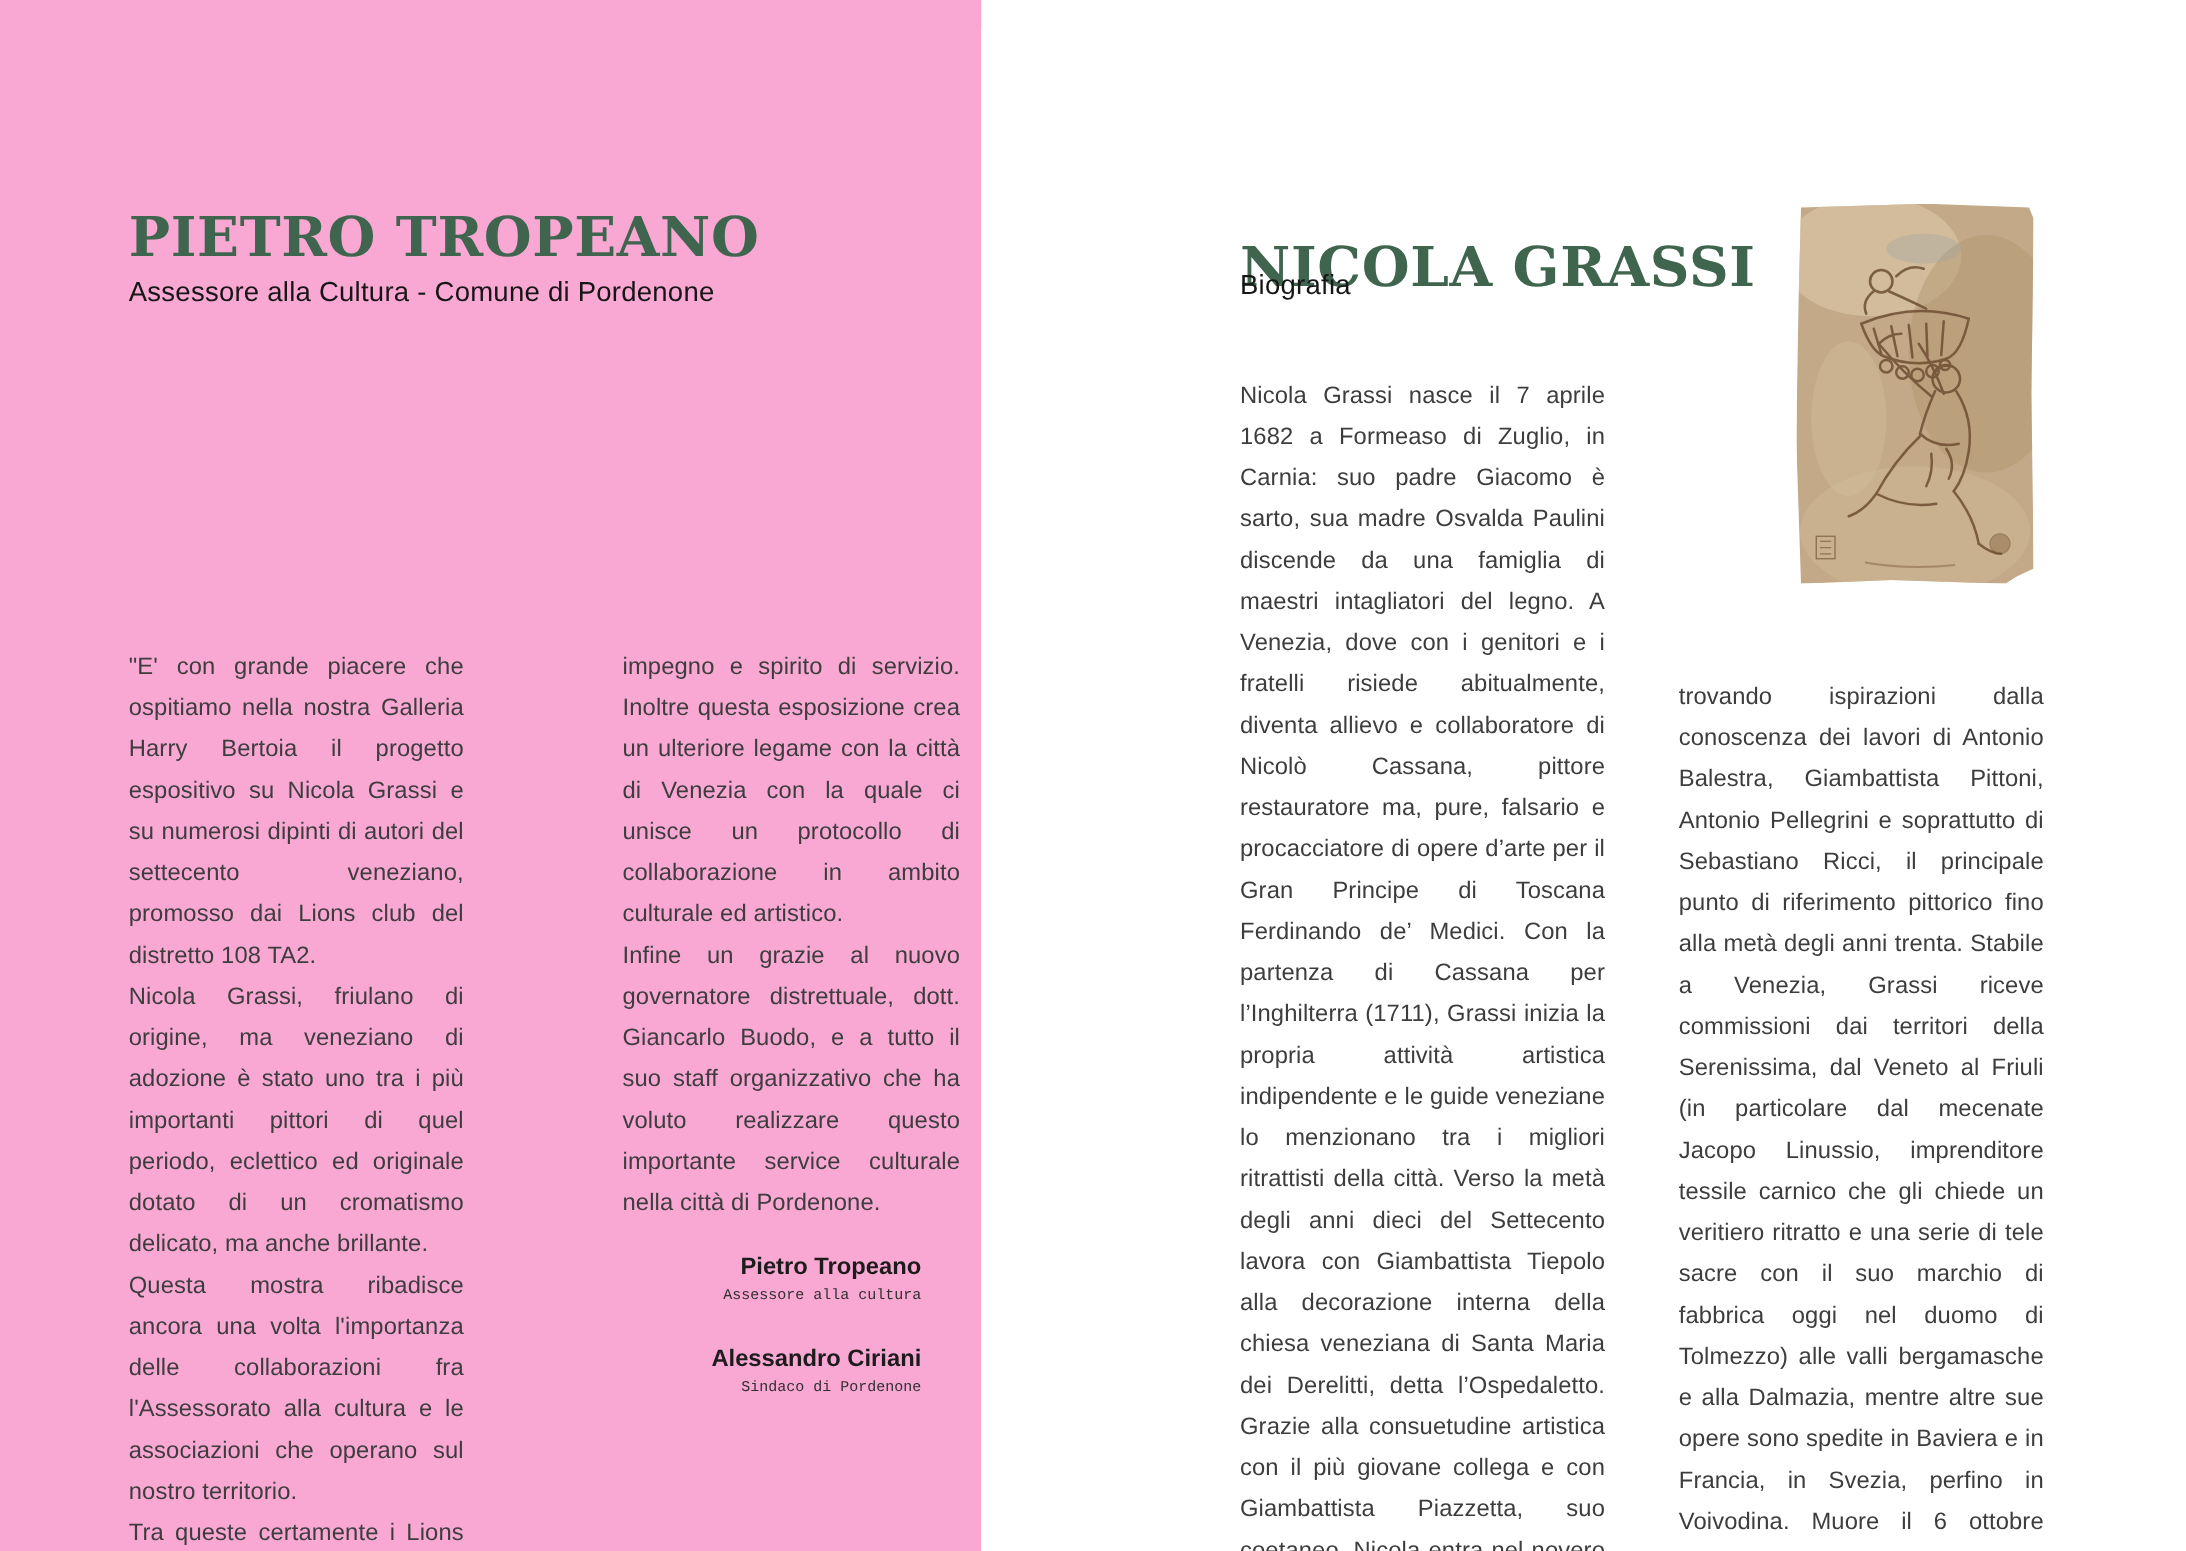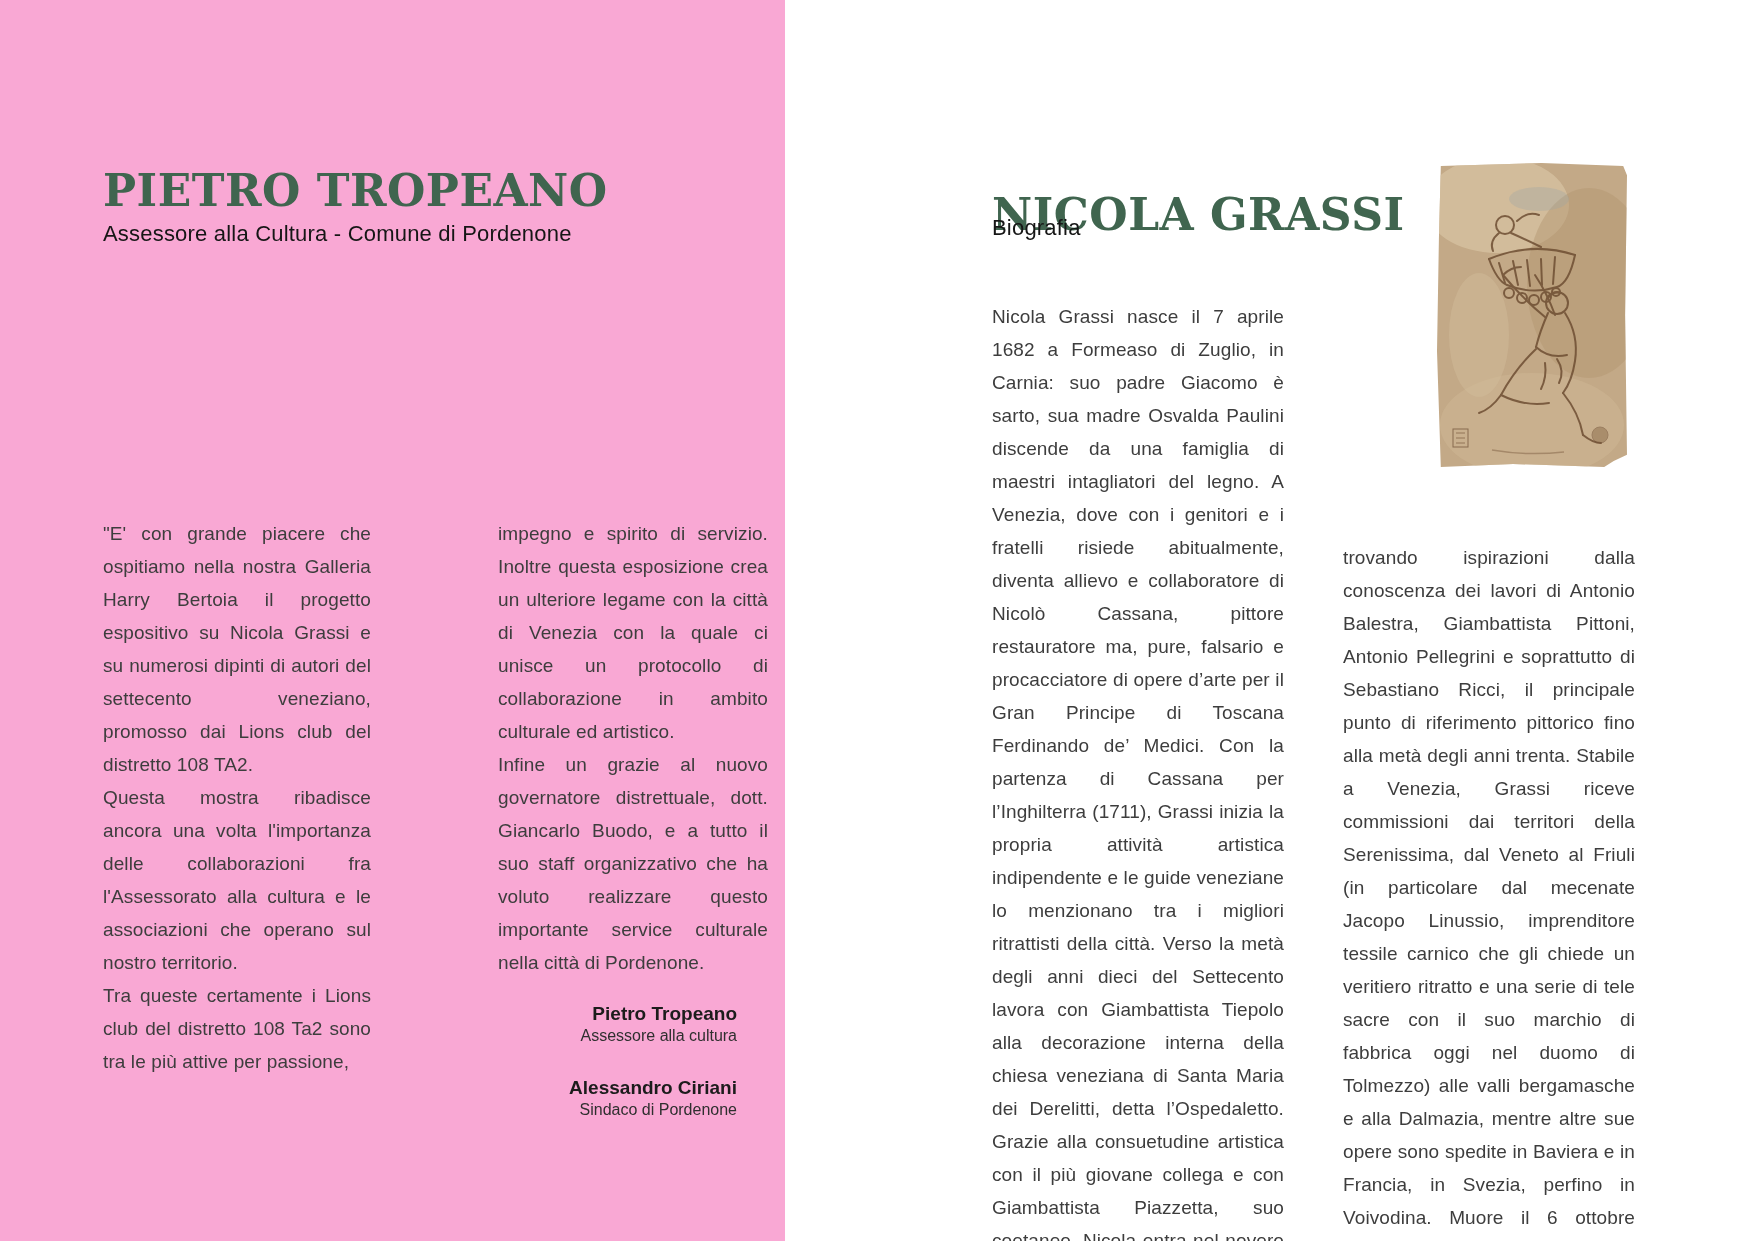--- a/index.html
+++ b/index.html
@@ -56,23 +56,24 @@
     text-align: right;
   }
   .sig-pair + .sig-pair { margin-top: 30px; }
   .sig-name {
     font-size: 19px;
     font-weight: 700;
     line-height: 24px;
     color: #1c1c1c;
   }
   .sig-role {
-    font-size: 16px;
+    font-size: 12px;
     line-height: 20px;
     color: #2f2f2f;
+    font-family: Liberation Mono, monospace;
   }
   .artwork {
     position: absolute;
     left: 1437px; top: 163px;
     width: 190px; height: 304px;
     clip-path: polygon(2% 1%, 55% 0%, 98% 1%, 100% 4%, 99% 50%, 100% 96%, 93% 98%, 88% 100%, 40% 99%, 2% 100%, 0% 62%, 1% 25%);
   }
 </style>
 </head>
 <body>
@@ -80,20 +81,21 @@
 <div class="canvas">
 
   <div class="left-page">
 
     <h1 class="serif-title" style="left:103px; top:140px;">PIETRO TROPEANO</h1>
 
     <div class="page-subtitle" style="left:103px; top:189px;margin-top:32px;">Assessore alla Cultura - Comune di Pordenone</div>
 
     <div class="body-col" style="left:103px; top:517px; width:268px;">
       <p>"E' con grande piacere che ospitiamo nella nostra Galleria Harry Bertoia il progetto espositivo su Nicola Grassi e su numerosi dipinti di autori del settecento veneziano, promosso dai Lions club del distretto 108 TA2.</p>
+      <p>Nicola Grassi, friulano di origine, ma veneziano di adozione è stato uno tra i più importanti pittori di quel periodo, eclettico ed originale dotato di un cromatismo delicato, ma anche brillante.</p>
       <p>Questa mostra ribadisce ancora una volta l'importanza delle collaborazioni fra l'Assessorato alla cultura e le associazioni che operano sul nostro territorio.</p>
       <p>Tra queste certamente i Lions club del distretto 108 Ta2 sono tra le più attive per passione,</p>
     </div>
 
     <div class="body-col" style="left:467px; top:517px; width:270px;margin-left:31px;">
       <p>impegno e spirito di servizio. Inoltre questa esposizione crea un ulteriore legame con la città di Venezia con la quale ci unisce un protocollo di collaborazione in ambito culturale ed artistico.</p>
       <p>Infine un grazie al nuovo governatore distrettuale, dott. Giancarlo Buodo, e a tutto il suo staff organizzativo che ha voluto realizzare questo importante service culturale nella città di Pordenone.</p>
     </div>
 
     <div class="sig-block" style="left:467px; top:1002px; width:270px;">

